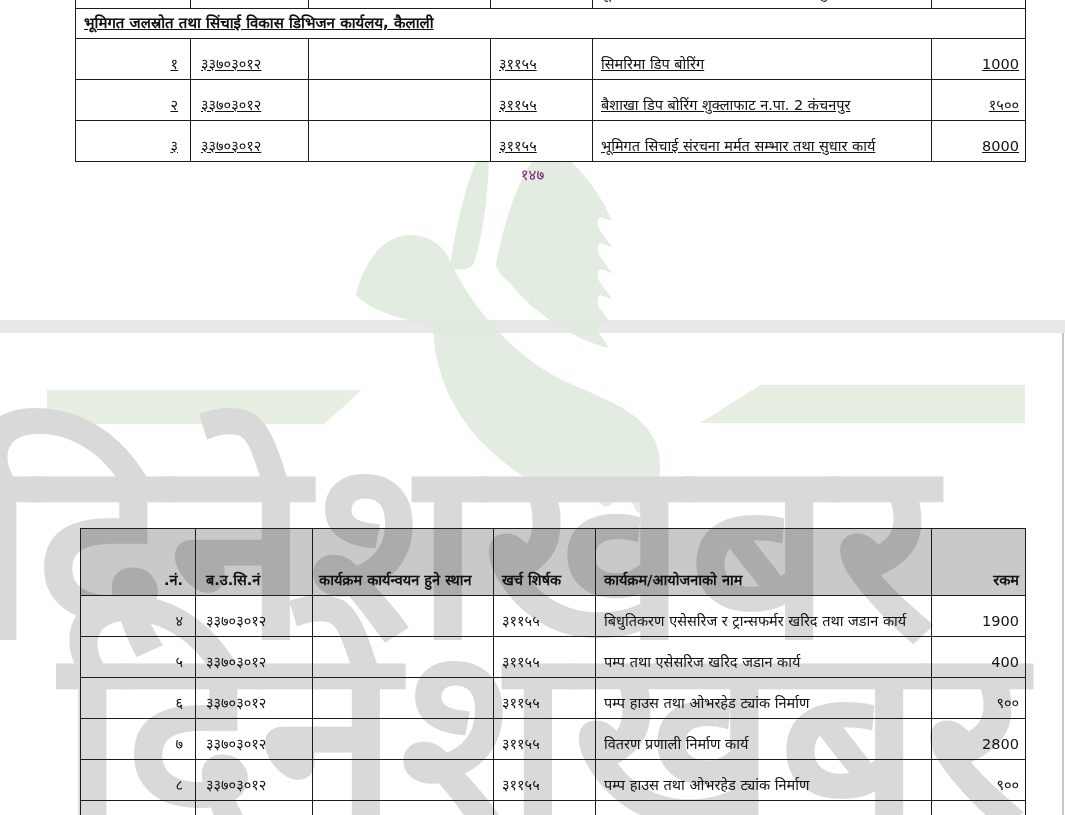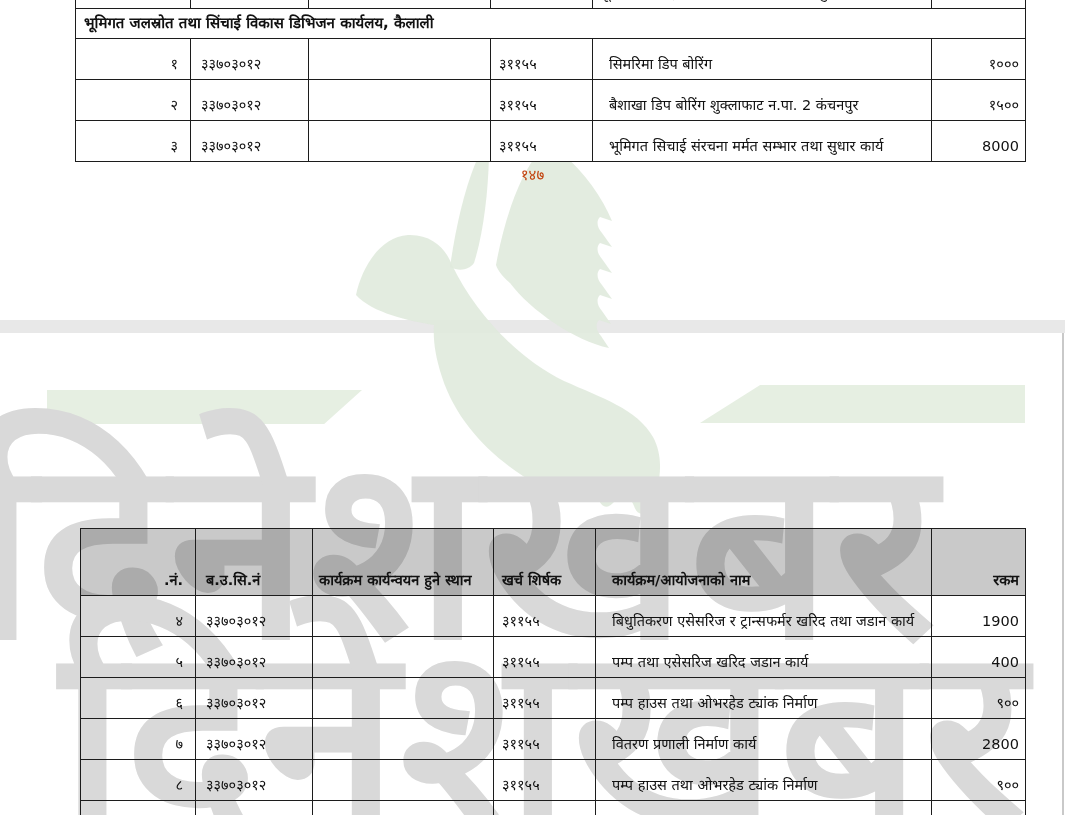--- a/index.html
+++ b/index.html
@@ -17,33 +17,33 @@
     clip-path:polygon(0 0,100% 0,88% 100%,0 100%);}
   #stripe-r{position:absolute;left:700px;top:385px;width:325px;height:38px;background:var(--stripe);
     clip-path:polygon(18.5% 0,100% 0,100% 100%,0 100%);}
   #dove{position:absolute;left:350px;top:145px;}
   .wm{position:absolute;font-weight:bold;color:var(--wm);font-size:250px;line-height:1;
     letter-spacing:2px;white-space:nowrap;}
   .wm1{left:-30px;top:425px;}
   .wm2{left:60px;top:612px;}
   
   #page-num{position:absolute;z-index:1;left:0;top:164px;width:1065px;text-align:center;
-    font-size:15px;color:#c2410c;}
+    font-size:15px;color:#701a75;}
   #right-edge{position:absolute;z-index:2;left:1062px;top:333px;width:2px;height:482px;background:#c9c9c9;}
   
   table{position:absolute;z-index:1;border-collapse:collapse;table-layout:fixed;}
   #top-table{left:75px;top:-3px;width:950px;}
   #bottom-table{left:80px;top:528px;width:945px;}
   td{border:1.5px solid #1c1c1c;vertical-align:bottom;padding:4px 6px 6px;
      font-size:14.5px;line-height:1.25;word-wrap:break-word;}
-  #top-table td{background:#fff;}
+  #top-table td{background:#fff;text-decoration:underline;}
   .c0{text-align:right;padding-right:12px;}
   .c1{padding-left:10px;}
   .c3{padding-left:8px;}
-  .c4{padding-left:16px;}
+  .c4{padding-left:8px;}
   .c5{text-align:right;padding-right:6px;}
   tr.r-data td{height:30px;}
   tr.r-header td{background:var(--hdr);font-weight:bold;height:56px;}
   .c-sec{font-weight:bold;font-size:15px;padding:5px 8px;background:#fff;}
   tr.r-partial-top td{padding:0 6px;}
   tr.r-partial-top .clip{height:10px;overflow:hidden;}
   tr.r-partial-top .clip span{display:block;margin-top:-13px;line-height:17px;}
 </style>
 </head>
 <body>
@@ -144,21 +144,21 @@
         </tr>
         <tr class="r-section">
           <td colspan="6" class="c-sec">भूमिगत जलस्रोत तथा सिंचाई विकास डिभिजन कार्यलय, कैलाली</td>
         </tr>
         <tr class="r-data">
           <td class="c0">१</td>
           <td class="c1">३३७०३०१२</td>
           <td class="c2"></td>
           <td class="c3">३११५५</td>
           <td class="c4">सिमरिमा डिप बोरिंग</td>
-          <td class="c5">१०००</td>
+          <td class="c5">1000</td>
         </tr>
         <tr class="r-data">
           <td class="c0">२</td>
           <td class="c1">३३७०३०१२</td>
           <td class="c2"></td>
           <td class="c3">३११५५</td>
           <td class="c4">बैशाखा डिप बोरिंग शुक्लाफाट न.पा. 2 कंचनपुर</td>
           <td class="c5">१५००</td>
         </tr>
         <tr class="r-data">

